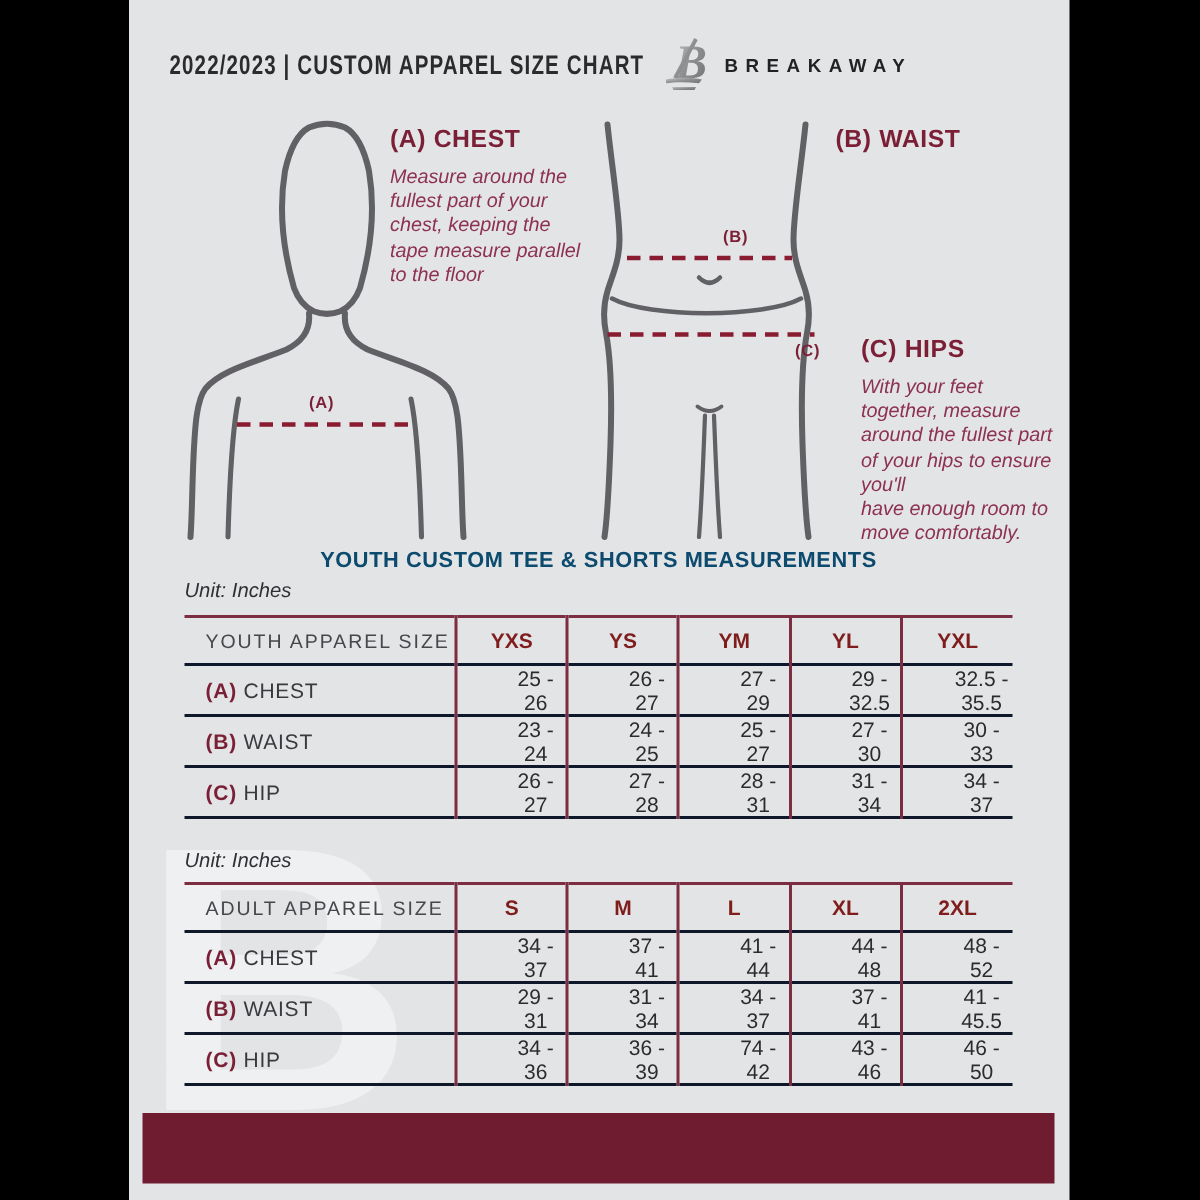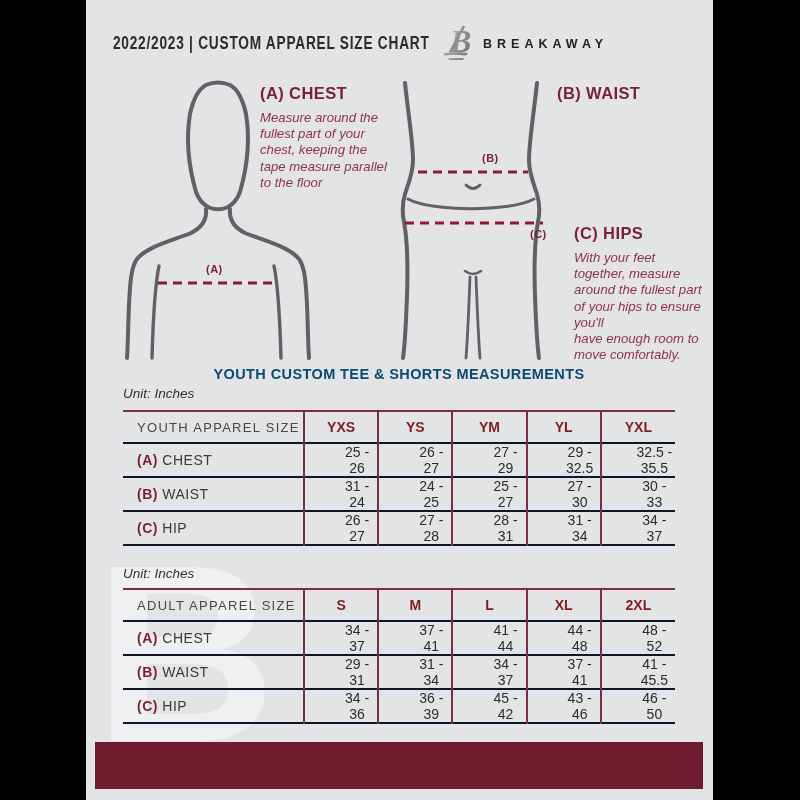--- a/index.html
+++ b/index.html
@@ -181,21 +181,21 @@
         <tr>
           <td class="lbl"><span class="mk">(A)</span> CHEST</td>
           <td class="val">25 - 26</td>
           <td class="val">26 - 27</td>
           <td class="val">27 - 29</td>
           <td class="val">29 - 32.5</td>
           <td class="val">32.5 - 35.5</td>
         </tr>
         <tr>
           <td class="lbl"><span class="mk">(B)</span> WAIST</td>
-          <td class="val">31 - 24</td>
+          <td class="val">23 - 24</td>
           <td class="val">24 - 25</td>
           <td class="val">25 - 27</td>
           <td class="val">27 - 30</td>
           <td class="val">30 - 33</td>
         </tr>
         <tr>
           <td class="lbl"><span class="mk">(C)</span> HIP</td>
           <td class="val">26 - 27</td>
           <td class="val">27 - 28</td>
           <td class="val">28 - 31</td>
@@ -239,21 +239,21 @@
           <td class="val">29 - 31</td>
           <td class="val">31 - 34</td>
           <td class="val">34 - 37</td>
           <td class="val">37 - 41</td>
           <td class="val">41 - 45.5</td>
         </tr>
         <tr>
           <td class="lbl"><span class="mk">(C)</span> HIP</td>
           <td class="val">34 - 36</td>
           <td class="val">36 - 39</td>
-          <td class="val">45 - 42</td>
+          <td class="val">74 - 42</td>
           <td class="val">43 - 46</td>
           <td class="val">46 - 50</td>
         </tr>
       </tbody>
   </table>
 
   <div id="footer-bar"></div>
 </div>
 
 </body></html>

